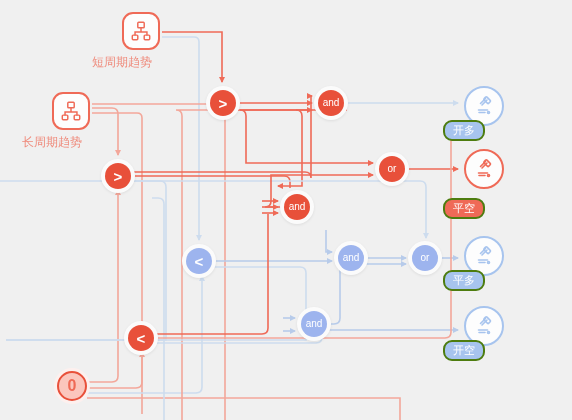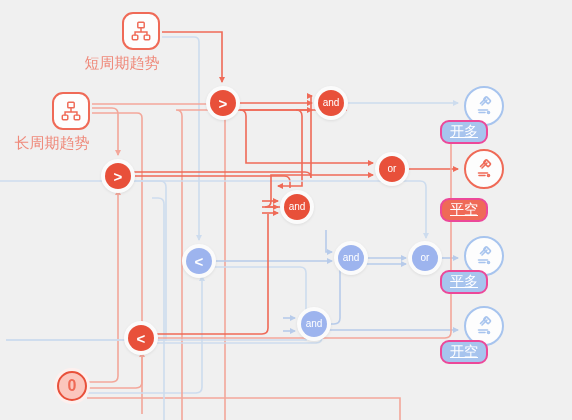--- a/index.html
+++ b/index.html
@@ -10,21 +10,21 @@
     overflow:hidden;
   }
   #canvas{position:relative;width:572px;height:420px;}
   #edges{position:absolute;left:0;top:0;width:572px;height:420px;}
 
   
   .src{position:absolute;width:38px;height:38px;border-radius:11px;
        background:#fdfdfd;border:2px solid #ef6a57;
        box-sizing:border-box;display:flex;align-items:center;justify-content:center;}
   .src-wrap{position:absolute;}
-  .src-label{position:absolute;white-space:nowrap;font-size:15px;
+  .src-label{position:absolute;white-space:nowrap;font-size:12px;
        color:#ef8a7b;left:50%;transform:translateX(-50%);top:42px;}
 
   
   .op{position:absolute;width:26px;height:26px;border-radius:50%;
       display:flex;align-items:center;justify-content:center;
       color:#fff;font-size:10px;line-height:1;
       box-shadow:0 0 0 4px #fbfbfb, 0 1px 3px 4px rgba(0,0,0,.08);
       box-sizing:border-box;}
   .op.red{background:#e8503a;}
   .op.blue{background:#9db4ee;}
@@ -37,22 +37,22 @@
       color:#ef6a57;font-size:16px;font-weight:bold;
       box-shadow:0 0 0 3px #fdf0ee;}
 
   
   .out{position:absolute;width:40px;height:40px;border-radius:50%;
       background:#fdfdfd;box-sizing:border-box;
       display:flex;align-items:center;justify-content:center;}
   .out.blue{border:2px solid #a7c4ee;}
   .out.red{border:2px solid #ef6a57;}
   .out-badge{position:absolute;left:50%;transform:translateX(-50%);top:34px;
-      padding:1px 8px;border-radius:9px;font-size:14px;color:#fff;
-      white-space:nowrap;border:2px solid #ec4899;text-decoration:underline;}
+      padding:1px 8px;border-radius:9px;font-size:11px;color:#fff;
+      white-space:nowrap;border:2px solid #4d7c0f;}
   .out-badge.blue{background:#a7c4ee;}
   .out-badge.red{background:#ef6a57;margin-top:15px;}
   .out-wrap{position:absolute;}
 </style>
 </head>
 <body>
 
 <div id="canvas">
 
   <svg id="edges" viewBox="0 0 572 420" xmlns="http://www.w3.org/2000/svg">

